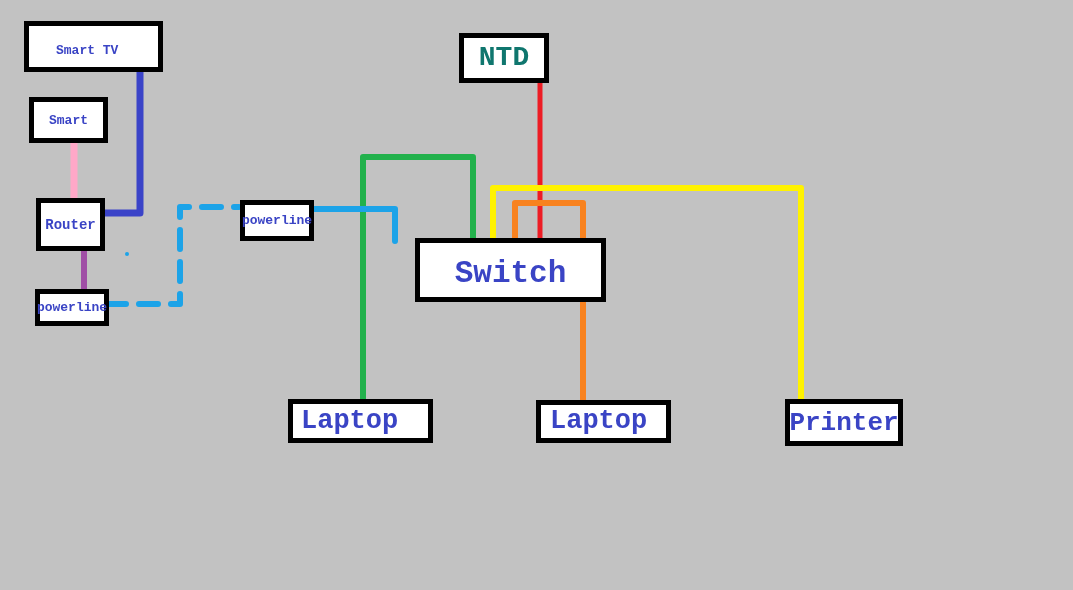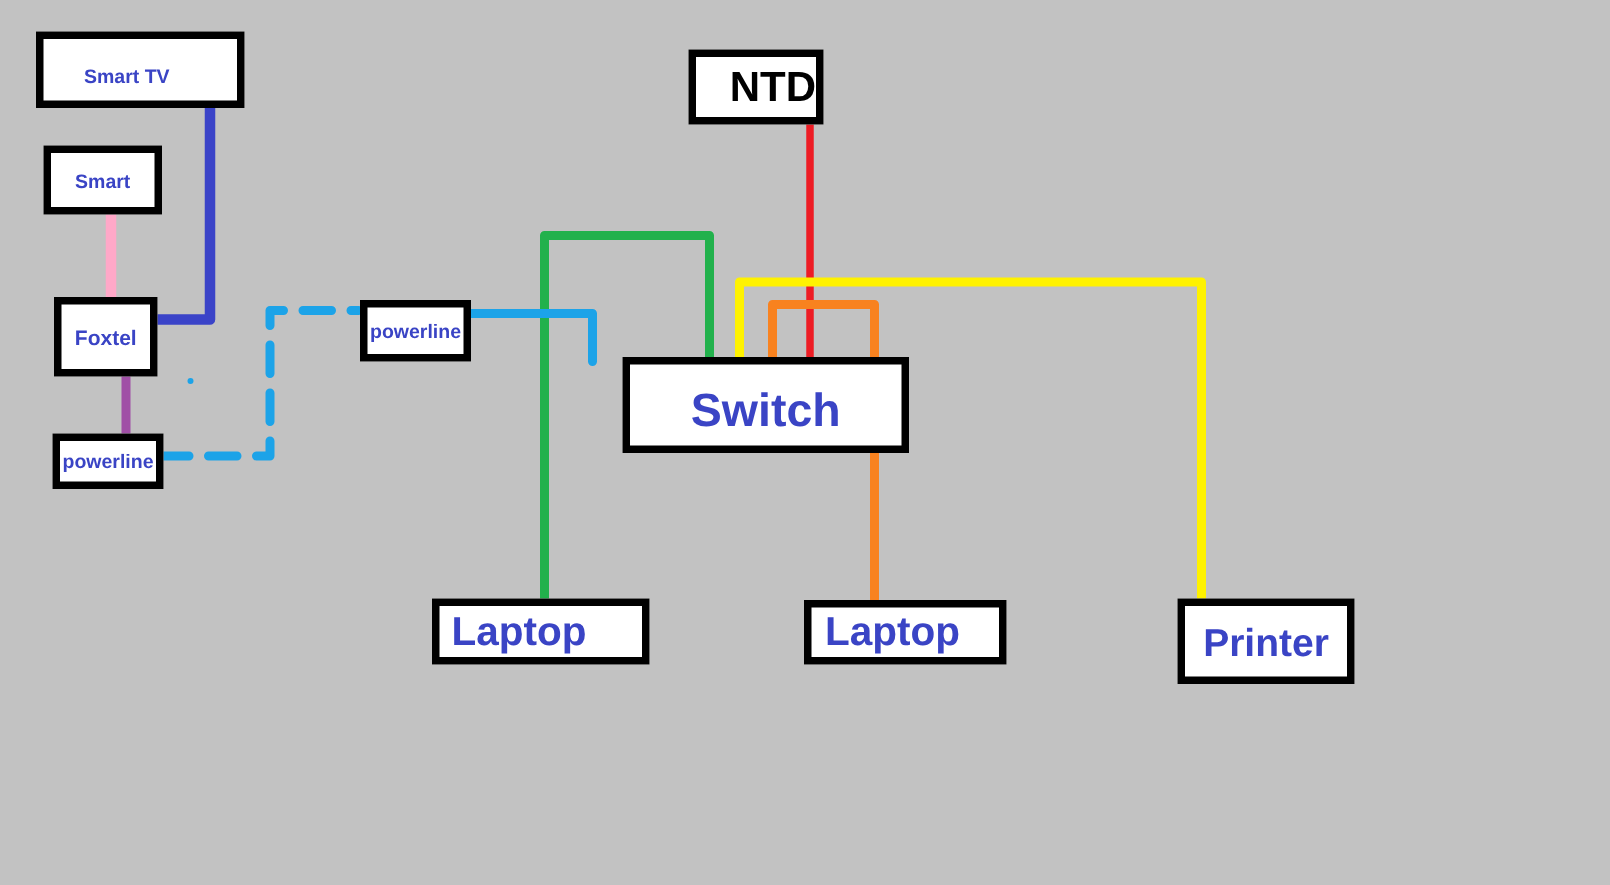--- a/index.html
+++ b/index.html
@@ -25,21 +25,21 @@
     box-sizing: border-box;
     background: #ffffff;
     border: 5px solid #000000;
     display: flex;
     align-items: center;
     justify-content: center;
     font-weight: bold;
     line-height: 1;
     white-space: nowrap;
   }
-  .node .label { display: block; }
+  .node .label { display: block; font-family: Liberation Mono, monospace; }
   
   .node-smart-tv      { font-size: 13px; justify-content: flex-start; padding-left: 27px; padding-top: 8px; }
   .node-foxtel        { font-size: 13px; }
   .node-router        { font-size: 14px; }
   .node-powerline-left{ font-size: 13px; }
   .node-powerline-mid { font-size: 13px; }
   .node-ntd           { font-size: 28px; }
   .node-switch        { font-size: 31px; padding-top: 6px; }
   .node-laptop-left   { font-size: 27px; justify-content: flex-start; padding-left: 8px; }
   .node-laptop-right  { font-size: 27px; justify-content: flex-start; padding-left: 9px; }
@@ -65,36 +65,36 @@
       <polyline points="515,241 515,203 583,203 583,401" fill="none" stroke="#f8821f" stroke-width="6" stroke-linecap="round" stroke-linejoin="round"></polyline>
     </svg>
 <div class="artifact-dot" style="left: 125px; top: 252px; width: 4px; height: 4px; background: rgb(28, 163, 232);"></div>
     <div class="node node-smart-tv" style="left: 24px; top: 21px; width: 139px; height: 51px; color: rgb(58, 68, 197);">
       <span class="label">Smart TV</span>
     </div>
     <div class="node node-foxtel" style="left: 29px; top: 97px; width: 79px; height: 46px; color: rgb(58, 68, 197);">
       <span class="label">Smart</span>
     </div>
     <div class="node node-router" style="left: 36px; top: 198px; width: 69px; height: 53px; color: rgb(58, 68, 197);">
-      <span class="label">Foxtel</span>
+      <span class="label">Router</span>
     </div>
     <div class="node node-powerline-left" style="left: 35px; top: 289px; width: 74px; height: 37px; color: rgb(58, 68, 197);">
       <span class="label">powerline</span>
     </div>
     <div class="node node-powerline-mid" style="left: 240px; top: 200px; width: 74px; height: 41px; color: rgb(58, 68, 197);">
       <span class="label">powerline</span>
     </div>
-    <div class="node node-ntd" style="left: 459px; top: 33px; width: 90px; height: 50px; color: #000000; justify-content: flex-end;">
+    <div class="node node-ntd" style="left: 459px; top: 33px; width: 90px; height: 50px; color: #0f766e;">
       <span class="label">NTD</span>
     </div>
     <div class="node node-switch" style="left: 382px; top: 238px; width: 191px; height: 64px; color: rgb(58, 68, 197); margin-left: 33px;">
       <span class="label">Switch</span>
     </div>
     <div class="node node-laptop-left" style="left: 288px; top: 399px; width: 145px; height: 44px; color: rgb(58, 68, 197);">
       <span class="label">Laptop</span>
     </div>
     <div class="node node-laptop-right" style="left: 536px; top: 400px; width: 135px; height: 43px; color: rgb(58, 68, 197);">
       <span class="label">Laptop</span>
     </div>
-    <div class="node node-printer" style="left: 785px; top: 399px; width: 118px; height: 57px; color: rgb(58, 68, 197);">
+    <div class="node node-printer" style="left: 785px; top: 399px; width: 118px; height: 47px; color: rgb(58, 68, 197);">
       <span class="label">Printer</span>
     </div>
   </div>
 
 </body></html>

